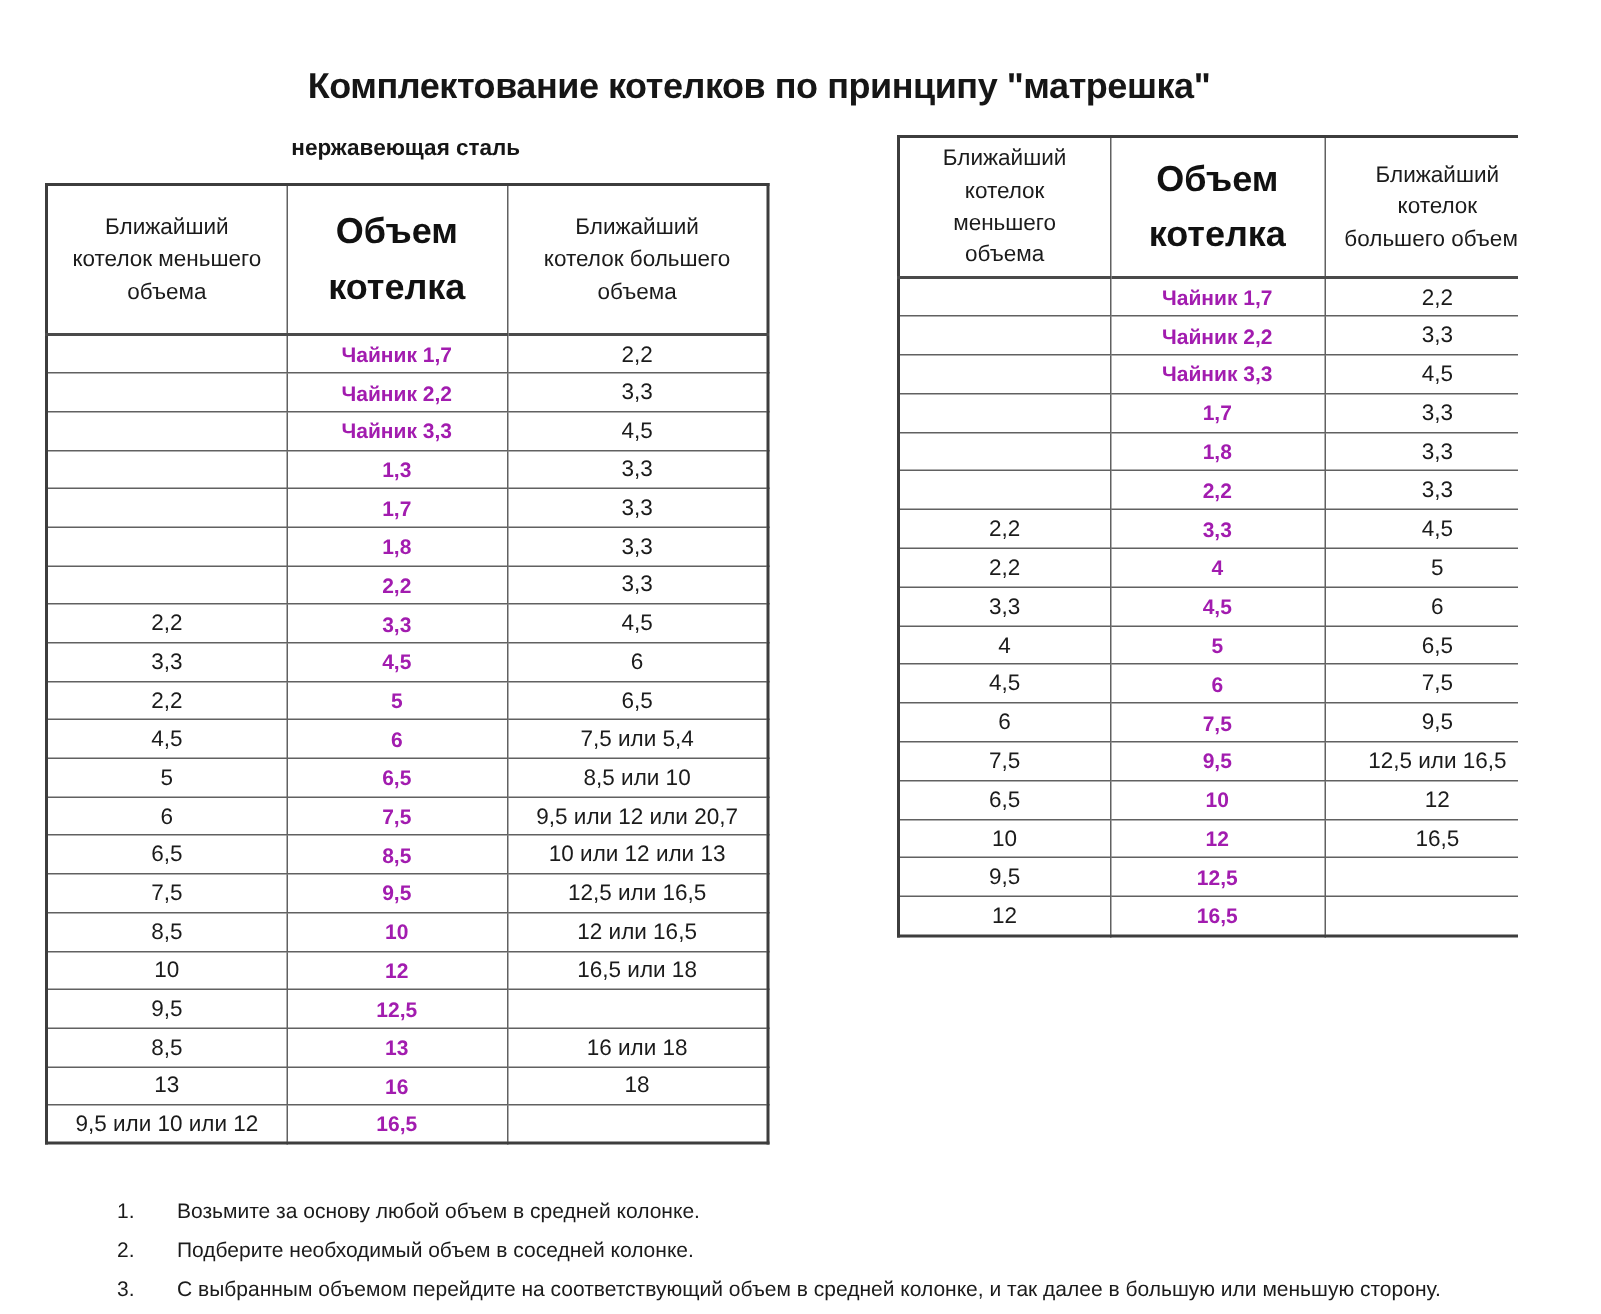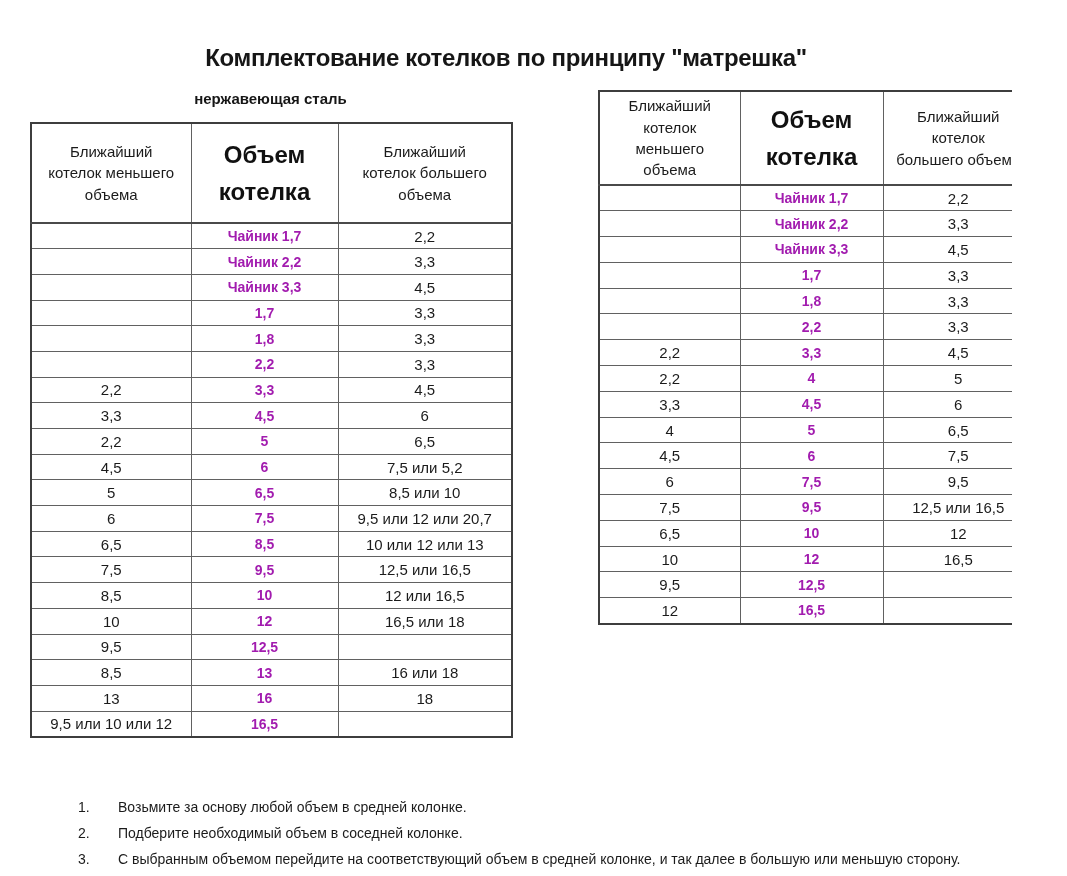--- a/index.html
+++ b/index.html
@@ -129,20 +129,25 @@
             <td class="col-mid">Чайник 2,2</td>
             <td class="col-side">3,3</td>
           </tr>
           <tr>
             <td class="col-side"></td>
             <td class="col-mid">Чайник 3,3</td>
             <td class="col-side">4,5</td>
           </tr>
           <tr>
             <td class="col-side"></td>
+            <td class="col-mid">1,3</td>
+            <td class="col-side">3,3</td>
+          </tr>
+          <tr>
+            <td class="col-side"></td>
             <td class="col-mid">1,7</td>
             <td class="col-side">3,3</td>
           </tr>
           <tr>
             <td class="col-side"></td>
             <td class="col-mid">1,8</td>
             <td class="col-side">3,3</td>
           </tr>
           <tr>
             <td class="col-side"></td>
@@ -160,21 +165,21 @@
             <td class="col-side">6</td>
           </tr>
           <tr>
             <td class="col-side">2,2</td>
             <td class="col-mid">5</td>
             <td class="col-side">6,5</td>
           </tr>
           <tr>
             <td class="col-side">4,5</td>
             <td class="col-mid">6</td>
-            <td class="col-side">7,5 или 5,2</td>
+            <td class="col-side">7,5 или 5,4</td>
           </tr>
           <tr>
             <td class="col-side">5</td>
             <td class="col-mid">6,5</td>
             <td class="col-side">8,5 или 10</td>
           </tr>
           <tr>
             <td class="col-side">6</td>
             <td class="col-mid">7,5</td>
             <td class="col-side">9,5 или 12 или 20,7</td>

